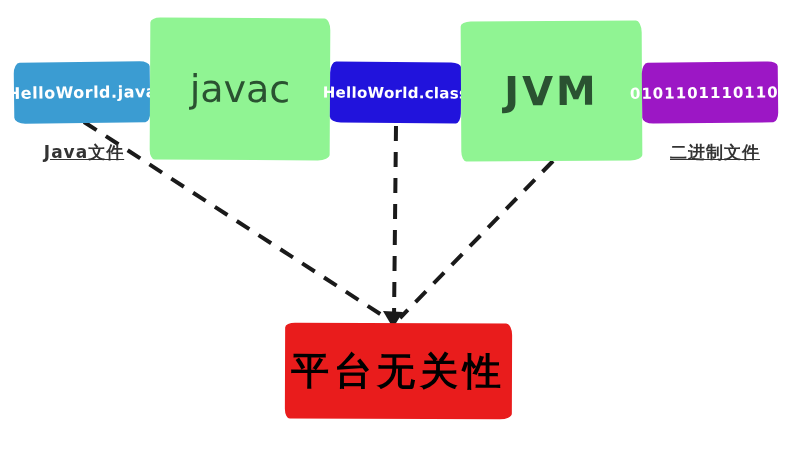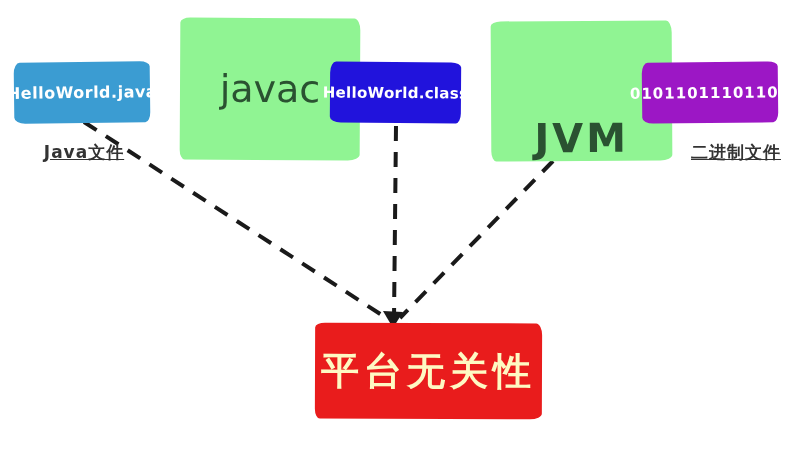--- a/index.html
+++ b/index.html
@@ -28,41 +28,41 @@
     display: flex;
     align-items: center;
     justify-content: center;
     text-align: center;
     box-sizing: border-box;
   }
   .box span { display: block; }
 
   
   .wobble-a { border-radius: 6px 10px 5px 11px / 11px 5px 10px 6px; }
-  .wobble-b { border-radius: 10px 6px 12px 5px / 5px 12px 6px 10px; margin-left: 30px; }
+  .wobble-b { border-radius: 10px 6px 12px 5px / 5px 12px 6px 10px; }
 
   .box-java-file {
     left: 14px; top: 62px; width: 136px; height: 61px;
     transform: rotate(-0.7deg);
     font-size: 16px; font-weight: 700; letter-spacing: 0.5px;
   }
   .box-javac {
     left: 150px; top: 18px; width: 180px; height: 142px;
     transform: rotate(0.3deg);
     font-size: 38px; font-weight: 500;
   }
   .box-class-file {
     left: 330px; top: 62px; width: 131px; height: 61px;
     transform: rotate(0.4deg);
     font-size: 15px; font-weight: 700; letter-spacing: 0.3px;
   }
   .box-jvm {
     left: 461px; top: 21px; width: 181px; height: 140px;
     transform: rotate(-0.3deg);
-    font-size: 40px; font-weight: 600; letter-spacing: 3px; align-items: flex-end;
+    font-size: 40px; font-weight: 600; letter-spacing: 3px;
   }
   .box-binary {
     left: 642px; top: 62px; width: 136px; height: 61px;
     transform: rotate(-0.6deg);
     font-size: 15px; font-weight: 700; letter-spacing: 1px;
   }
   .box-platform {
     left: 285px; top: 323px; width: 227px; height: 96px;
     transform: rotate(0.2deg);
     font-size: 38px; font-weight: 700; letter-spacing: 5px;
@@ -74,21 +74,21 @@
     width: 110px;
     text-align: center;
     font-size: 17px;
     font-weight: 600;
     color: #333333;
     letter-spacing: 1px;
     text-decoration: underline;
   }
   .caption-java   { left: 29px;  top: 141px; }
   .caption-class  { left: 340px; top: 142px; }
-  .caption-binary { left: 681px; top: 141px; }
+  .caption-binary { left: 660px; top: 141px; }
 </style>
 </head>
 <body>
 
 <div class="stage">
 
   <svg class="connectors" width="800" height="457" viewBox="0 0 800 457">
     <line x1="84" y1="122" x2="388" y2="319" stroke="#1a1a1a" stroke-width="4" stroke-dasharray="15 11"></line>
     <line x1="396" y1="126" x2="394" y2="319" stroke="#1a1a1a" stroke-width="4" stroke-dasharray="15 11"></line>
     <line x1="553" y1="161" x2="400" y2="318" stroke="#1a1a1a" stroke-width="4" stroke-dasharray="15 11"></line>
@@ -108,21 +108,21 @@
   </div>
 
   <div class="box box-jvm wobble-b" style="background: rgb(144, 244, 147); color: rgb(42, 82, 49);">
     <span>JVM</span>
   </div>
 
   <div class="box box-binary wobble-a" style="background: rgb(156, 23, 197); color: rgb(255, 255, 255);">
     <span>01011011101101</span>
   </div>
 
-  <div class="box box-platform wobble-b" style="background: rgb(233, 28, 28); color: #fef9c3;">
+  <div class="box box-platform wobble-b" style="background: rgb(233, 28, 28); color: #000000;">
     <span>平台无关性</span>
   </div>
 
   <div class="caption caption-java">Java文件</div>
 
 
   <div class="caption caption-binary">二进制文件</div>
 
 </div>
 

